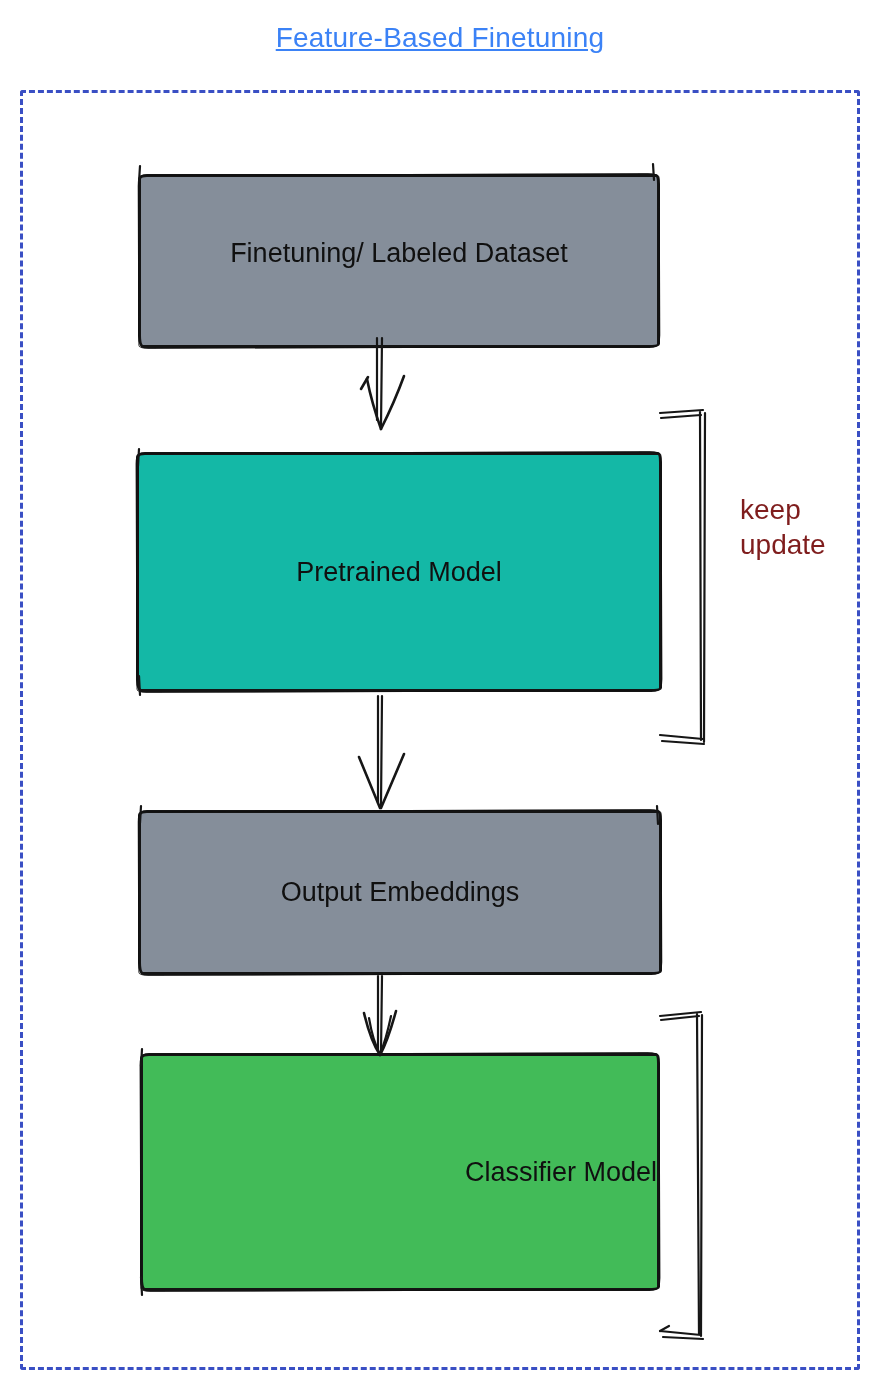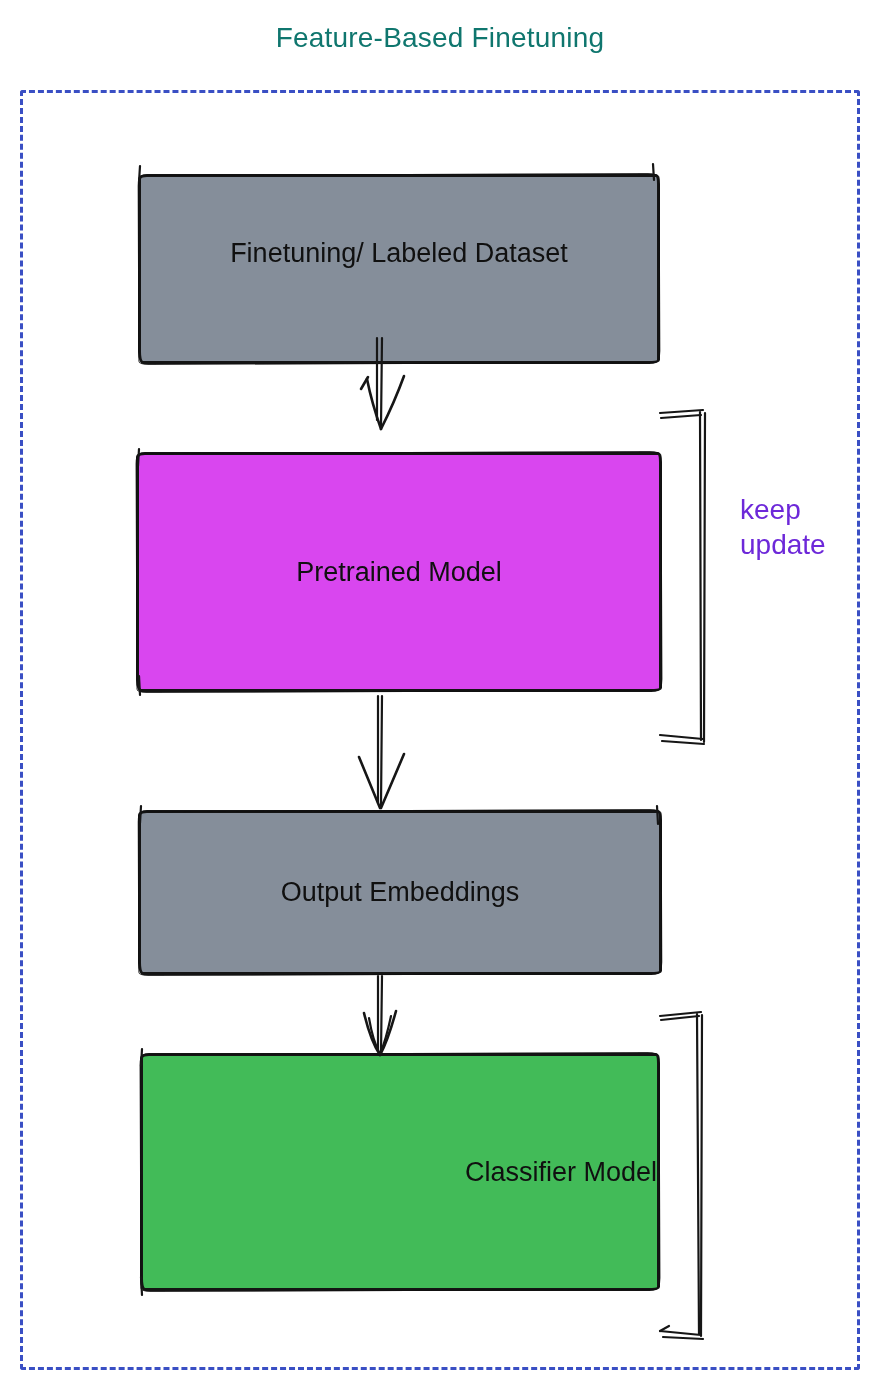--- a/index.html
+++ b/index.html
@@ -44,21 +44,21 @@
   .node { border-radius: 9px 4px 11px 5px / 5px 10px 4px 12px; }
   .node::after {
     content: "";
     position: absolute;
     inset: -3px;
     border: 1.6px solid rgba(15,15,15,0.85);
     border-radius: 4px 12px 5px 10px / 11px 5px 12px 4px;
     transform: rotate(-0.25deg);
     pointer-events: none;
   }
-  .node-dataset      { left: 138px; top: 174px; width: 516px; height: 152px; padding-bottom: 32px; }
+  .node-dataset      { left: 138px; top: 174px; width: 516px; height: 152px; padding-bottom: 16px; }
   .node-pretrained   { left: 136px; top: 452px; width: 520px; height: 234px; }
   .node-embeddings   { left: 138px; top: 810px; width: 518px; height: 159px; text-align: right; }
   .node-classifier   { left: 140px; top: 1053px; width: 514px; height: 232px; justify-content: flex-end; }
   .overlay {
     position: absolute;
     inset: 0;
     width: 880px;
     height: 1393px;
     pointer-events: none;
     color: #161616;
@@ -66,43 +66,43 @@
   .ink {
     stroke: currentColor;
     fill: none;
     stroke-width: 2.6;
     stroke-linecap: round;
     stroke-linejoin: round;
   }
   .ink-thin { stroke-width: 2.2; }
   .annotation {
     position: absolute;
-    color: #6d28d9;
+    color: #7f1d1d;
     font-size: 28px;
     line-height: 35px;
     white-space: nowrap;
   }
   .annotation-keep-frozen { left: 740px; top: 492px; }
   .annotation-train-update { left: 740px; top: 1096px; }
   .annotation span { display: block; }
 </style>
 </head>
 <body>
 
 <div class="canvas">
 
-  <div class="title" style="color: #0f766e;">Feature-Based Finetuning</div>
+  <div class="title" style="color: #3b82f6; text-decoration: underline;">Feature-Based Finetuning</div>
 
   <div class="frame" style="border-color: rgb(58, 79, 196);"></div>
 
   <div class="node node-dataset" style="background-color: rgb(133, 142, 154);">
     <span>Finetuning/ Labeled Dataset</span>
   </div>
 
-  <div class="node node-pretrained" style="background-color: #d946ef;">
+  <div class="node node-pretrained" style="background-color: #14b8a6;">
     <span>Pretrained Model</span>
   </div>
 
   <div class="node node-embeddings" style="background-color: rgb(133, 142, 154);">
     <span>Output Embeddings</span>
   </div>
 
   <div class="node node-classifier" style="background-color: rgb(66, 187, 88);">
     <span>Classifier Model</span>
   </div>

